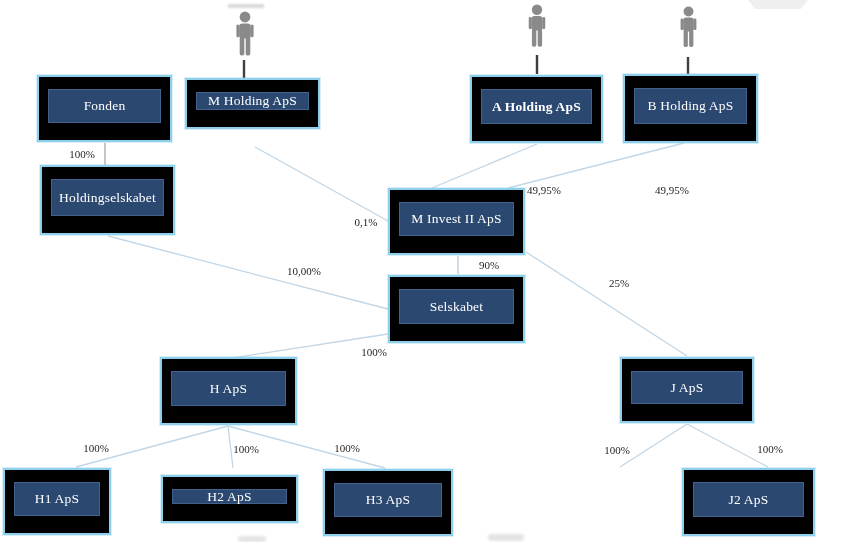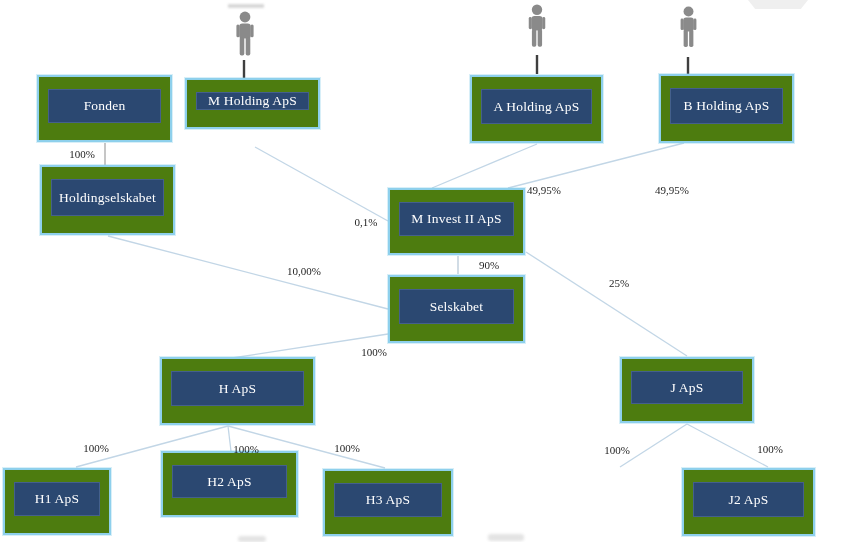--- a/index.html
+++ b/index.html
@@ -13,21 +13,21 @@
   }
   svg.wires {
     position: absolute;
     left: 0; top: 0;
     width: 844px; height: 542px;
     pointer-events: none;
   }
   .node {
     position: absolute;
     box-sizing: border-box;
-    background: #4d7c0f;
+    background: #000000;
     border: 2px solid #8ed0ec;
     box-shadow: 0 0 0 1px rgba(142,208,236,0.35);
   }
   .node .panel {
     position: absolute;
     left: 9px; right: 9px; top: 12px; bottom: 17px;
     background: #2b4871;
     border: 1px solid #44608c;
     display: flex;
     align-items: center;
@@ -123,45 +123,45 @@
       <rect x="13.7" y="26" width="4.6" height="18.5" rx="1.8"></rect>
     </svg>
   </div>
 
   <div class="node" style="left:37px;  top:75px;  width:135px; height:67px;">
     <div class="panel">Fonden</div>
   </div>
   <div class="node" style="left:185px; top:78px;  width:135px; height:51px;">
     <div class="panel">M Holding ApS</div>
   </div>
-  <div class="node" style="left:470px; top:75px;  width:133px; height:68px;">
+  <div class="node" style="left:470px; top:75px;  width:133px; height:68px;font-weight:bold;">
     <div class="panel">A Holding ApS</div>
   </div>
-  <div class="node" style="left:623px; top:74px;  width:135px; height:69px;margin-left:36px;">
+  <div class="node" style="left:623px; top:74px;  width:135px; height:69px;">
     <div class="panel">B Holding ApS</div>
   </div>
   <div class="node" style="left:40px;  top:165px; width:135px; height:70px;">
     <div class="panel">Holdingselskabet</div>
   </div>
   <div class="node" style="left:388px; top:188px; width:137px; height:67px;padding-left:48px;">
     <div class="panel">M Invest II ApS</div>
   </div>
   <div class="node" style="left:388px; top:275px; width:137px; height:68px;text-decoration:underline;">
     <div class="panel">Selskabet</div>
   </div>
-  <div class="node" style="left:160px; top:357px; width:155px; height:68px;">
+  <div class="node" style="left:160px; top:357px; width:137px; height:68px;">
     <div class="panel">H ApS</div>
   </div>
   <div class="node" style="left:620px; top:357px; width:134px; height:66px;">
     <div class="panel">J ApS</div>
   </div>
   <div class="node" style="left:3px;   top:468px; width:108px; height:67px;">
     <div class="panel">H1 ApS</div>
   </div>
-  <div class="node" style="left:161px; top:451px; width:137px; height:66px;">
+  <div class="node" style="left:161px; top:475px; width:137px; height:48px;">
     <div class="panel">H2 ApS</div>
   </div>
   <div class="node" style="left:323px; top:469px; width:130px; height:67px;">
     <div class="panel">H3 ApS</div>
   </div>
   <div class="node" style="left:682px; top:468px; width:133px; height:68px;">
     <div class="panel">J2 ApS</div>
   </div>
 
   <div class="pct" style="left:82px;  top:154px;">100%</div>

